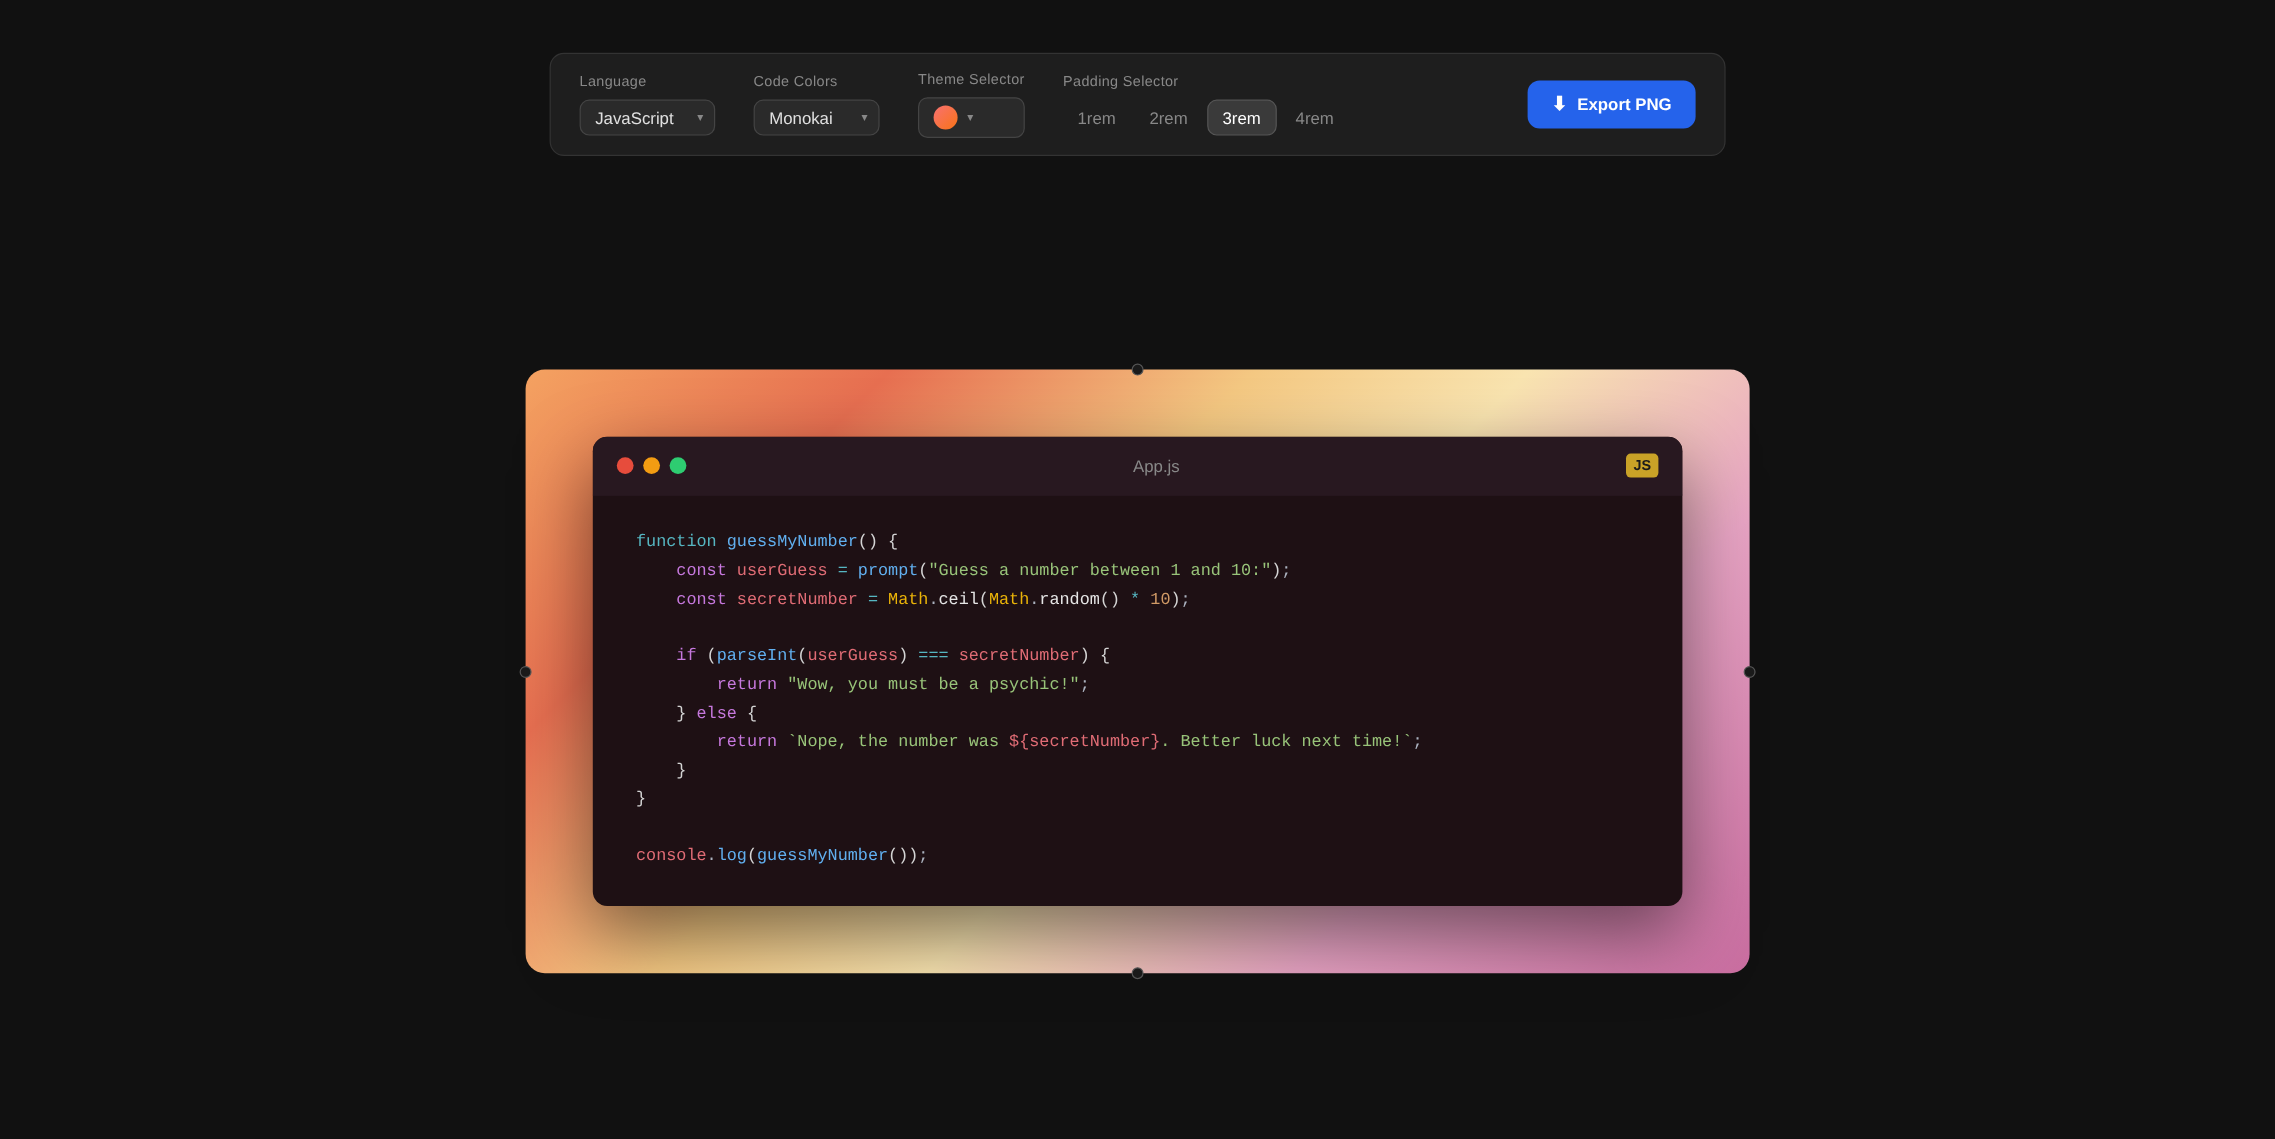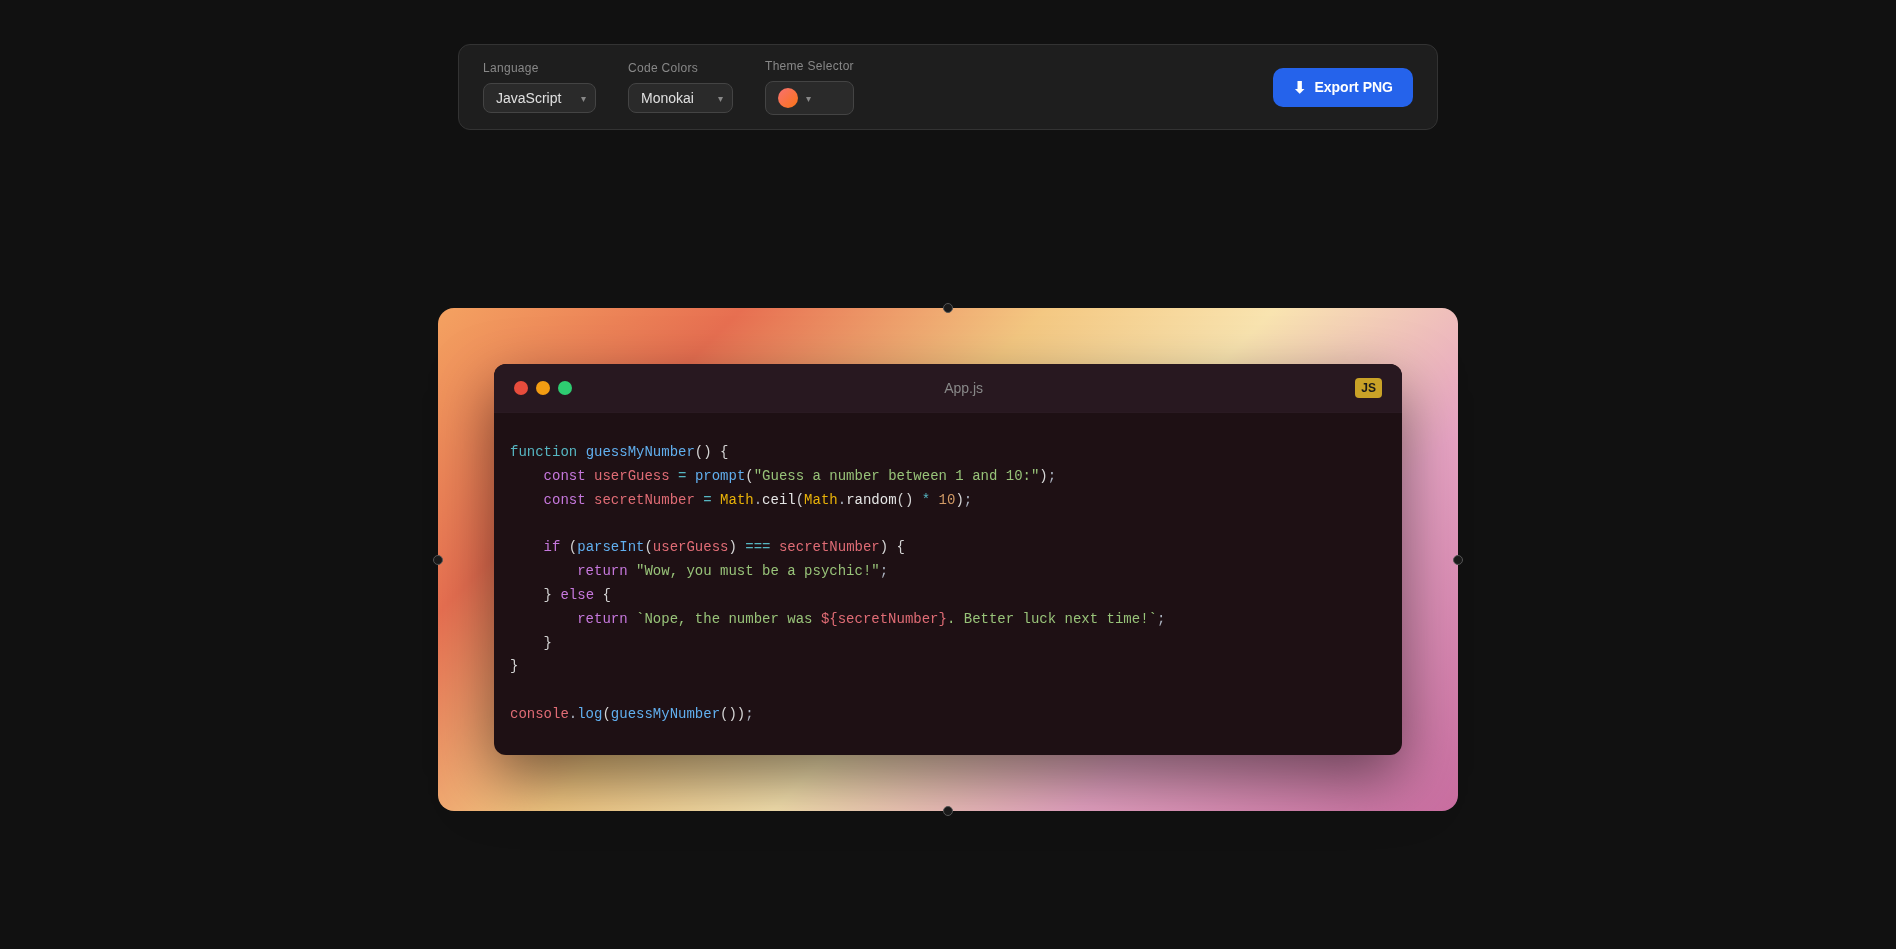--- a/index.html
+++ b/index.html
@@ -217,21 +217,21 @@
       background: #c9a227;
       color: #1a1a1a;
       font-size: 12px;
       font-weight: 800;
       padding: 3px 6px;
       border-radius: 4px;
     }
 
     
     .code-body {
-      padding: 28px 16px;
+      padding: 28px 36px;
       font-family: 'Courier New', 'Menlo', monospace;
       font-size: 14px;
       line-height: 1.7;
       color: #d4d4d4;
     }
 
     .code-line {
       display: block;
       white-space: pre;
     }
@@ -287,20 +287,29 @@
   </div>
 
   <div class="toolbar-section">
     <span class="toolbar-label">Theme Selector</span>
     <div class="color-select-wrapper">
       <div class="color-swatch"></div>
       <span class="color-arrow">▾</span>
     </div>
   </div>
 
+  <div class="toolbar-section">
+    <span class="toolbar-label">Padding Selector</span>
+    <div class="padding-options">
+      <button class="padding-option">1rem</button>
+      <button class="padding-option">2rem</button>
+      <button class="padding-option active">3rem</button>
+      <button class="padding-option">4rem</button>
+    </div>
+  </div>
 
   <button class="export-btn">
     <span class="export-icon">⬇</span>
     <span>Export PNG</span>
   </button>
 
 </div>
 
 <div class="canvas-area">
 

